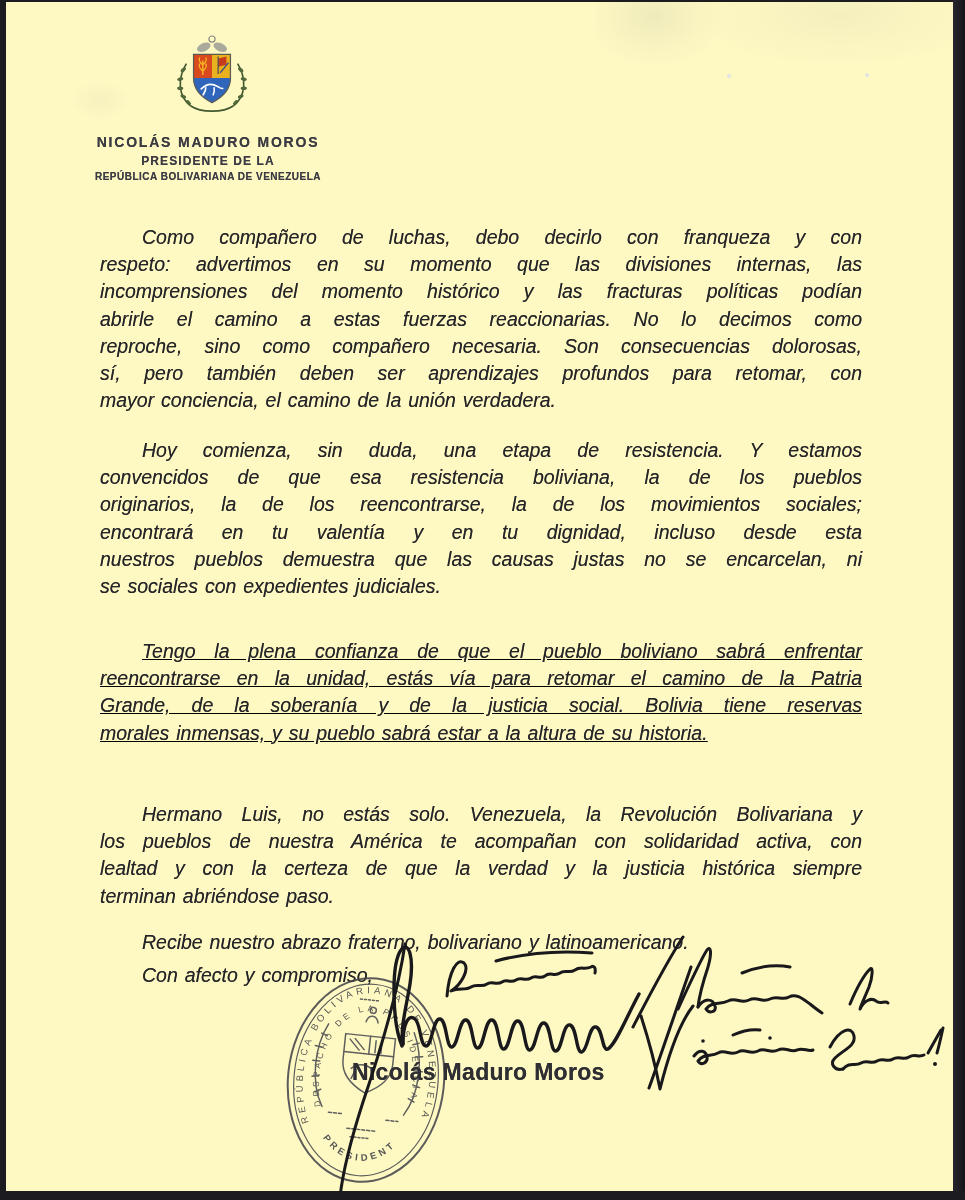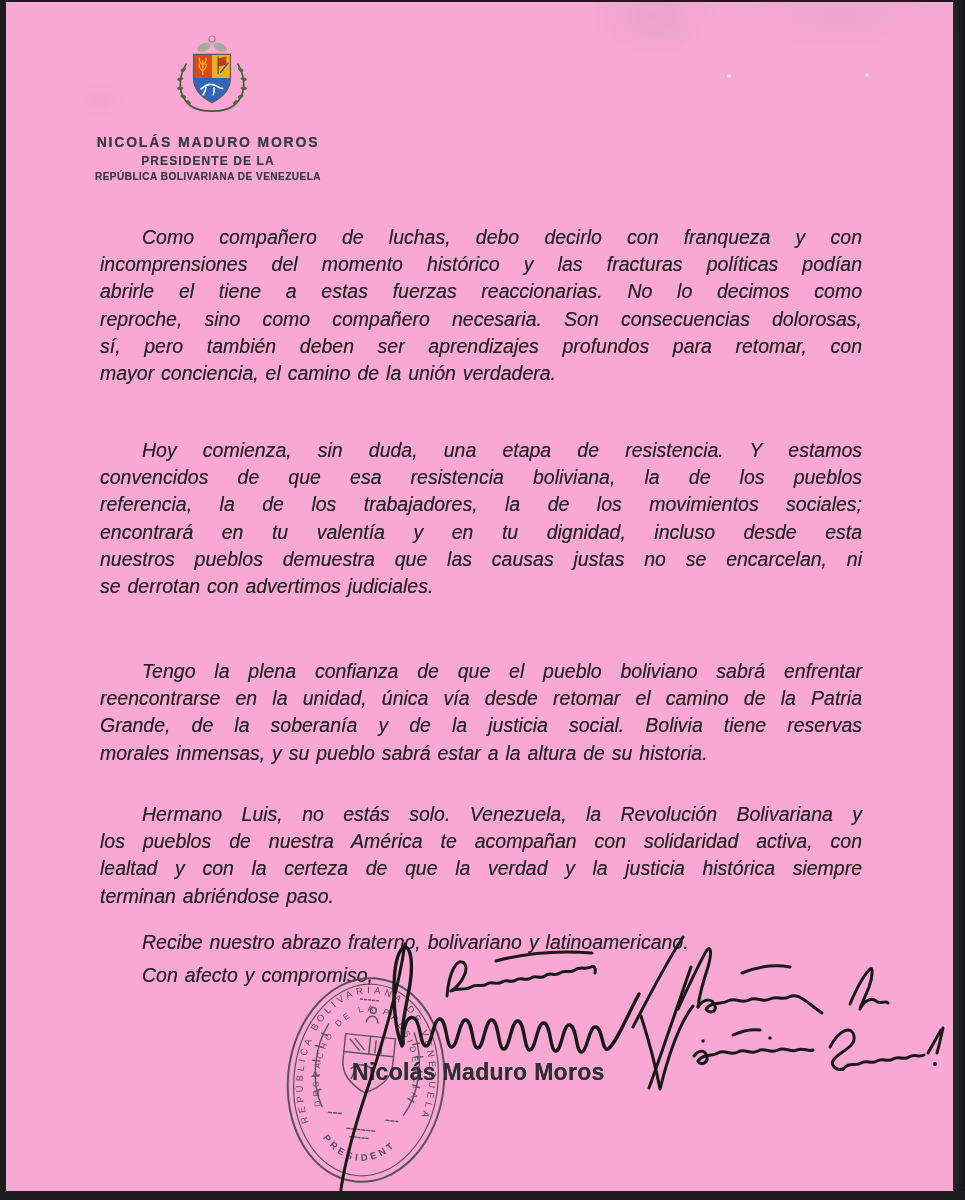--- a/index.html
+++ b/index.html
@@ -1,18 +1,18 @@
 <!DOCTYPE html>
 <html><head>
 <meta charset="utf-8">
 <style>
   html,body{margin:0;padding:0;background:#e8e8e8;}
   .page{
     position:relative;width:965px;height:1200px;margin:0 auto;
-    background:#f9a8d4;overflow:hidden;
+    background:#fef9c3;overflow:hidden;
     font-family:"Liberation Sans",sans-serif;
   }
   
   .edge{position:absolute;background:#1b1b20;z-index:50;}
   .edge-top{left:0;top:0;width:965px;height:2px;}
   .edge-left{left:0;top:0;width:6px;height:1200px;}
   .edge-right{right:0;top:0;width:12px;height:1200px;background:linear-gradient(to right,#26262c,#141418);}
   .edge-bottom{left:0;bottom:0;width:965px;height:9px;}
   
   .smudge{position:absolute;pointer-events:none;}
@@ -115,37 +115,38 @@
 
   <div class="lh-text">
     <div class="lh-name">NICOLÁS MADURO MOROS</div>
     <div class="lh-t1">PRESIDENTE DE LA</div>
     <div class="lh-t2">REPÚBLICA BOLIVARIANA DE VENEZUELA</div>
   </div>
 
   <div class="letter-body">
       <div class="para" style="top: 224px;">
         <div class="line first">Como compañero de luchas, debo decirlo con franqueza y con</div>
+        <div class="line">respeto: advertimos en su momento que las divisiones internas, las</div>
         <div class="line">incomprensiones del momento histórico y las fracturas políticas podían</div>
-        <div class="line">abrirle el tiene a estas fuerzas reaccionarias. No lo decimos como</div>
+        <div class="line">abrirle el camino a estas fuerzas reaccionarias. No lo decimos como</div>
         <div class="line">reproche, sino como compañero necesaria. Son consecuencias dolorosas,</div>
         <div class="line">sí, pero también deben ser aprendizajes profundos para retomar, con</div>
         <div class="line last">mayor conciencia, el camino de la unión verdadera.</div>
       </div>
       <div class="para" style="top: 437px;">
         <div class="line first">Hoy comienza, sin duda, una etapa de resistencia. Y estamos</div>
         <div class="line">convencidos de que esa resistencia boliviana, la de los pueblos</div>
-        <div class="line">referencia, la de los trabajadores, la de los movimientos sociales;</div>
+        <div class="line">originarios, la de los reencontrarse, la de los movimientos sociales;</div>
         <div class="line">encontrará en tu valentía y en tu dignidad, incluso desde esta</div>
         <div class="line">nuestros pueblos demuestra que las causas justas no se encarcelan, ni</div>
-        <div class="line last">se derrotan con advertimos judiciales.</div>
-      </div>
-      <div class="para" style="top: 658px;">
+        <div class="line last">se sociales con expedientes judiciales.</div>
+      </div>
+      <div class="para" style="top: 638px; text-decoration: underline;">
         <div class="line first">Tengo la plena confianza de que el pueblo boliviano sabrá enfrentar</div>
-        <div class="line">reencontrarse en la unidad, única vía desde retomar el camino de la Patria</div>
+        <div class="line">reencontrarse en la unidad, estás vía para retomar el camino de la Patria</div>
         <div class="line">Grande, de la soberanía y de la justicia social. Bolivia tiene reservas</div>
         <div class="line last">morales inmensas, y su pueblo sabrá estar a la altura de su historia.</div>
       </div>
       <div class="para" style="top: 801px;">
         <div class="line first">Hermano Luis, no estás solo. Venezuela, la Revolución Bolivariana y</div>
         <div class="line">los pueblos de nuestra América te acompañan con solidaridad activa, con</div>
         <div class="line">lealtad y con la certeza de que la verdad y la justicia histórica siempre</div>
         <div class="line last">terminan abriéndose paso.</div>
       </div>
       <div class="para" style="top: 929px;">

